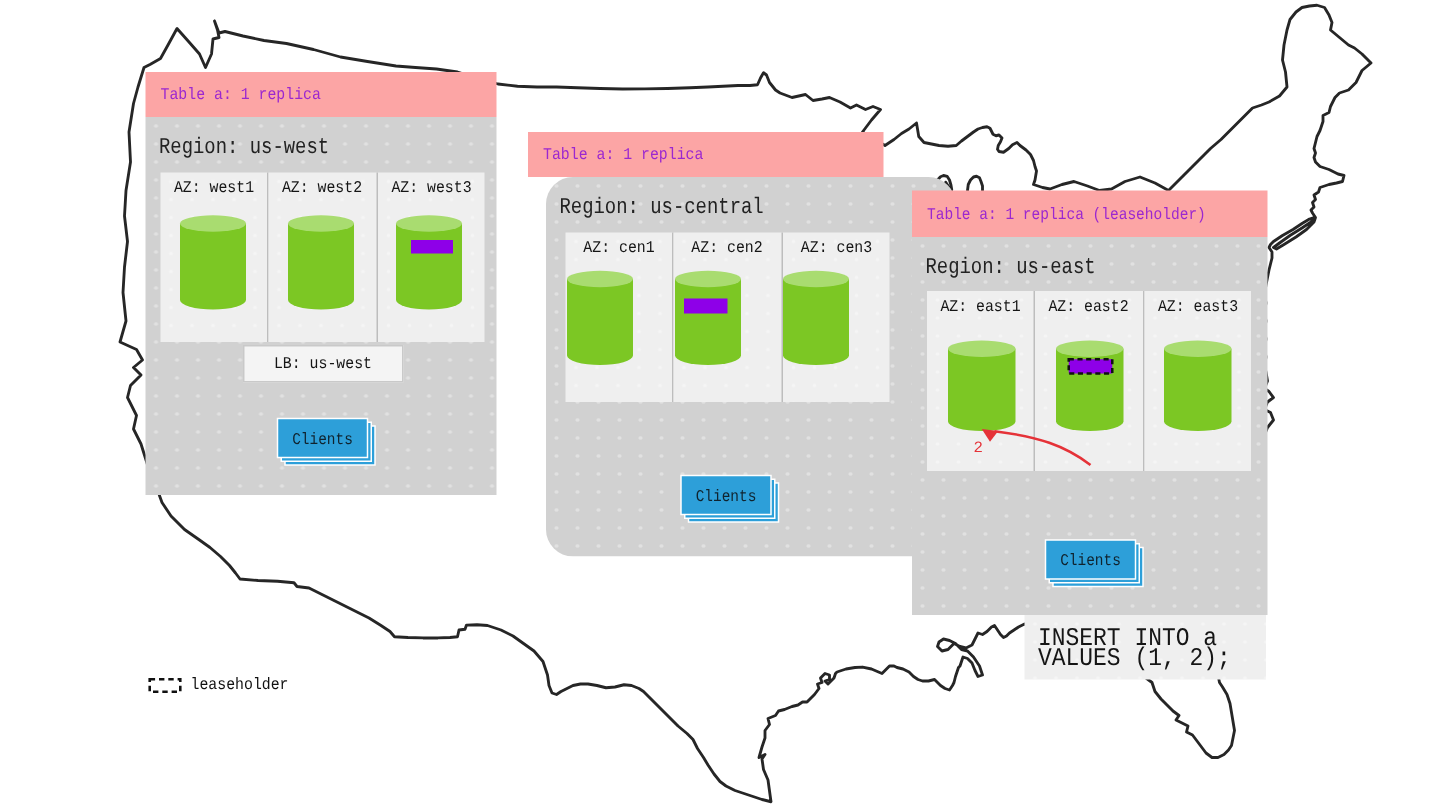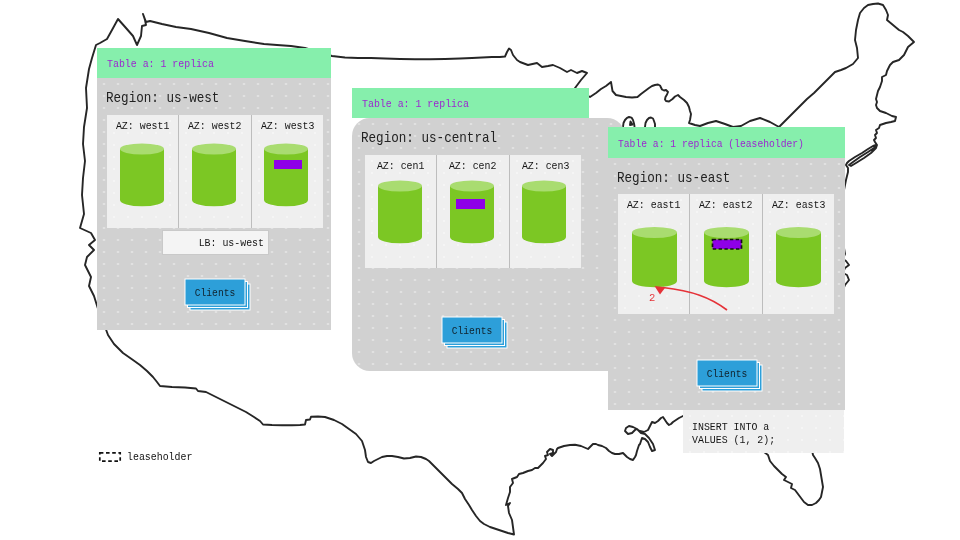--- a/index.html
+++ b/index.html
@@ -1,34 +1,34 @@
 <!DOCTYPE html>
 <html><head>
 <meta charset="utf-8">
 <style>
   html,body{margin:0;padding:0;}
   body{width:960px;height:540px;position:relative;background:#ffffff;overflow:hidden;
        font-family:"Liberation Mono", monospace;}
   .abs{position:absolute;}
-  .hdr{background:#86efac;color:#9b27d0;font-size:11px;}
+  .hdr{background:#fca5a5;color:#9b27d0;font-size:11px;}
   .hdr > div{transform:scaleX(0.9);transform-origin:left center;white-space:nowrap;}
   .region{background:#d1d1d1;
     background-image:radial-gradient(rgba(255,255,255,0.35) 0.9px, transparent 1.8px);
     background-size:14px 12px;}
   .rlabel{color:#222;font-size:15px;transform:scaleX(0.84);transform-origin:left center;white-space:nowrap;}
   .az{background:#efefef;border-right:1px solid #bdbdbd;color:#111;
     background-image:radial-gradient(rgba(255,255,255,0.4) 0.8px, transparent 1.6px);
     background-size:14px 12px;}
   .az:last-child{border-right:none;}
   .azlbl{position:absolute;top:4.5px;left:0;right:0;text-align:center;font-size:11px;color:#151515;
     transform:scaleX(0.9);white-space:nowrap;}
   .lb{background:#f4f4f4;border:1px solid #c9c9c9;color:#151515;font-size:11px;
-      display:flex;align-items:center;justify-content:flex-end;}
+      display:flex;align-items:center;justify-content:center;}
   .lb > span{display:inline-block;transform:scaleX(0.9);white-space:nowrap;}
-  .ins{background:#efefef;color:#151515;font-size:11px;line-height:12.5px;
+  .ins{background:#efefef;color:#151515;font-size:17px;line-height:12.5px;
     background-image:radial-gradient(rgba(255,255,255,0.4) 0.8px, transparent 1.6px);
     background-size:14px 12px;font-family:Liberation Mono, monospace;}
   .ins > div{transform:scaleX(0.9);transform-origin:left top;white-space:nowrap;}
 </style>
 </head>
 <body>
 
 <svg class="abs" style="left:0;top:0;z-index:0" width="960" height="540" viewBox="0 0 960 540">
 <g fill="none" stroke="#262626" stroke-width="1.9" stroke-linejoin="round" stroke-linecap="round">
 <path d="M143,14 L145,20 146,25 142,26 141,36 137,45 133,36 126,28 118,19 112,30 107,39 100,43
@@ -110,21 +110,21 @@
     <ellipse cx="107" cy="13" rx="22" ry="5.5" fill="#a9dc70"></ellipse>
     <path d="M157,13 L157,64 A22,6.3 0 0 0 201,64 L201,13 Z" fill="#7cc724"></path>
     <ellipse cx="179" cy="13" rx="22" ry="5.5" fill="#a9dc70"></ellipse>
     <rect x="167" y="24" width="28" height="9" fill="#8e00e8"></rect>
   </g>
 </svg>
 
 <div class="abs hdr" style="left:352px;top:88px;width:237px;height:30px;z-index:2;">
   <div class="abs" style="left:10px;top:10px;">Table a: 1 replica</div>
 </div>
-<div class="abs region" style="left:352px;top:118px;width:273px;height:253px;z-index:2;border-radius:18px;">
+<div class="abs region" style="left:364px;top:118px;width:273px;height:253px;z-index:2;border-radius:18px;">
   <div class="abs rlabel" style="left:9px;top:11.5px;">Region: us-central</div>
   <div class="abs" style="left:13px;top:37px;width:216px;height:113px;display:flex;">
     <div class="az" style="flex:1;position:relative;">
         <div class="azlbl">AZ: cen1</div>
       </div>
     <div class="az" style="flex:1;position:relative;">
         <div class="azlbl">AZ: cen2</div>
       </div>
     <div class="az" style="flex:1;position:relative;">
         <div class="azlbl">AZ: cen3</div>

